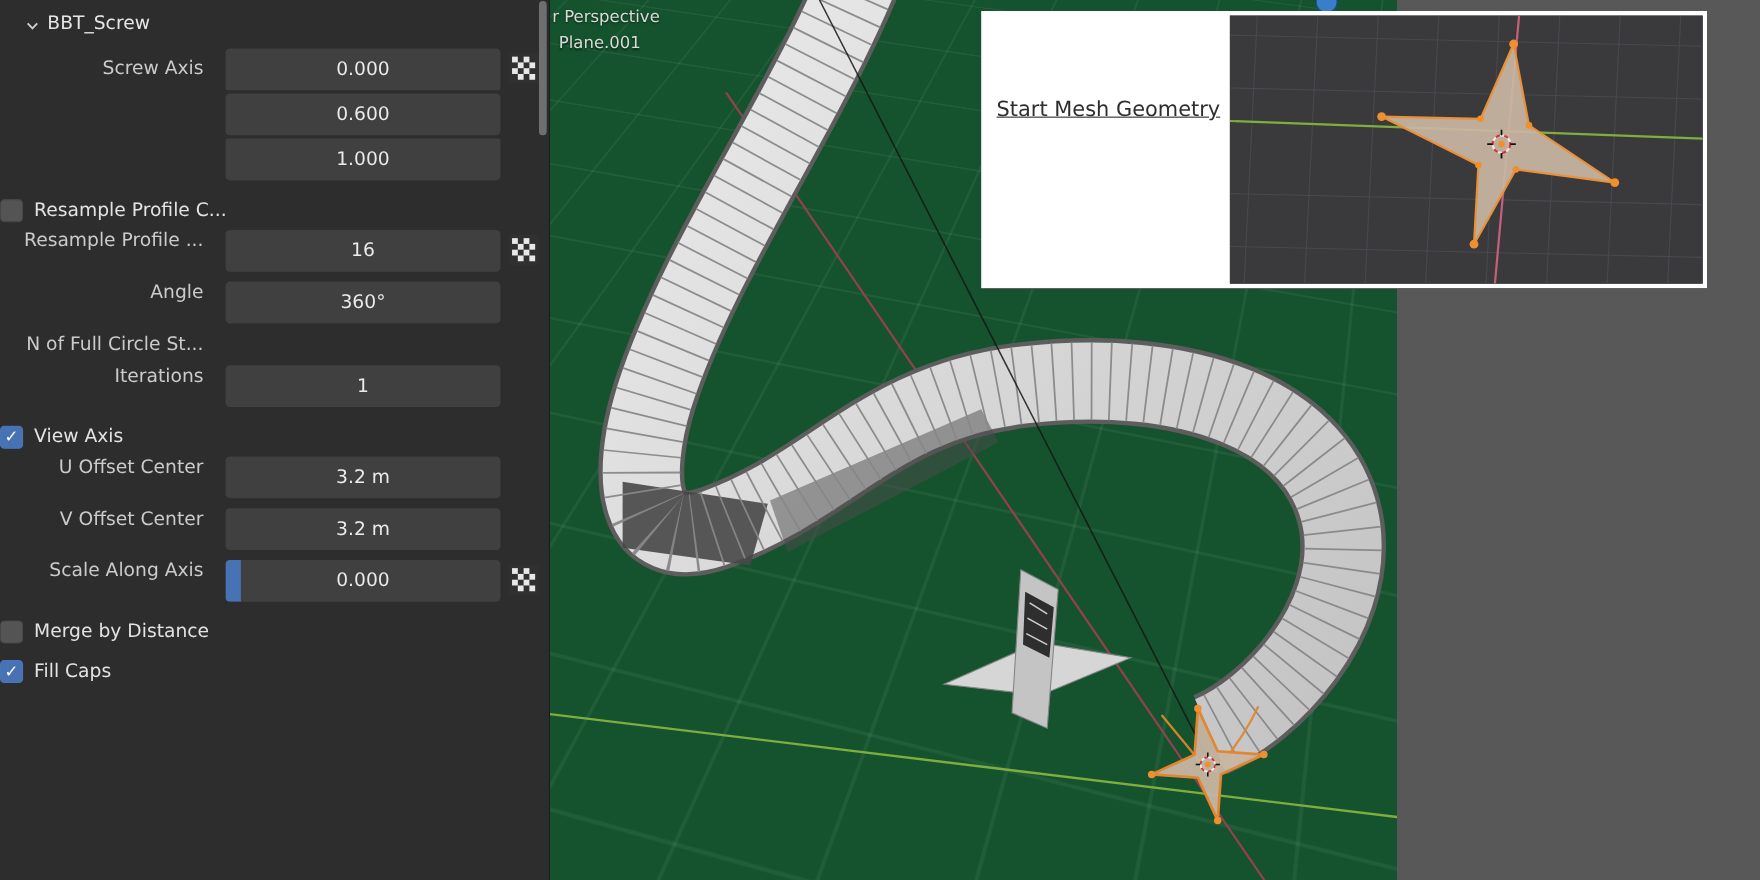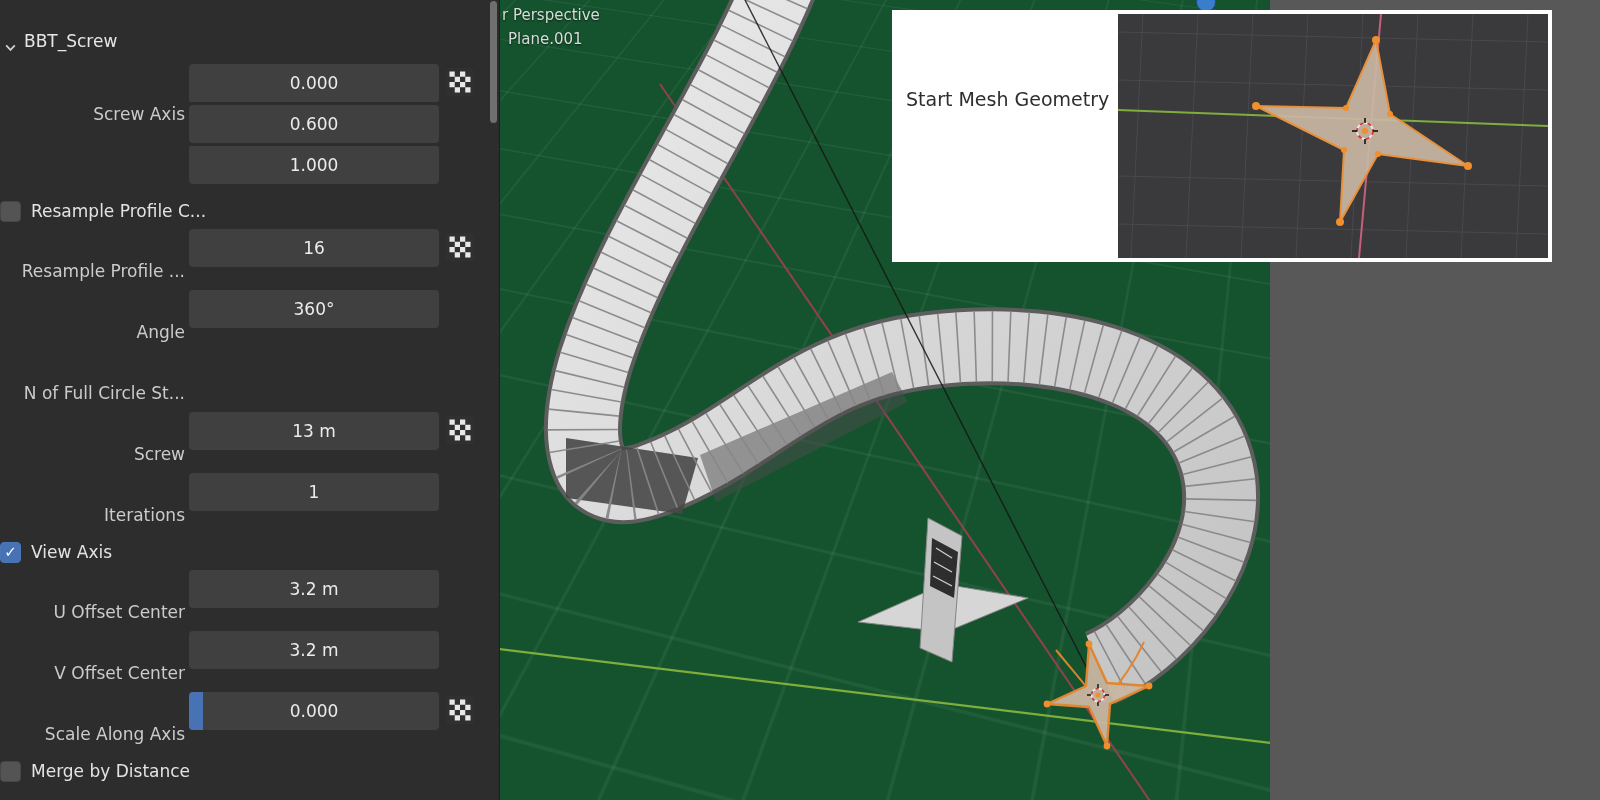--- a/index.html
+++ b/index.html
@@ -7,28 +7,28 @@
     width:1600px;height:800px;position:relative;overflow:hidden;
     background:#575757;font-family:"DejaVu Sans",sans-serif;
     -webkit-font-smoothing:antialiased;
   }
 
   
   .panel{
     position:absolute;left:0;top:0;width:500px;height:800px;
     background:#2d2d2d;border-right:1px solid #1d1d1d;z-index:10;box-sizing:border-box;
   }
-  .panel-header{display:flex;align-items:flex-end;gap:7px;padding:11px 0 9px 4px;color:#e6e6e6;font-size:17px;margin-top:20px;}
+  .panel-header{display:flex;align-items:center;gap:7px;padding:11px 0 9px 23px;color:#e6e6e6;font-size:17px;}
   .chev{width:13px;height:13px;display:inline-block;}
   .rows{padding-top:4px;}
   .row{display:flex;align-items:flex-start;margin:0 0 9px 0;}
   .row.vector{align-items:flex-start;}
   .row-label{
-    width:185px;flex:none;text-align:right;padding-right:4px;
-    color:#cbcbcb;font-size:17px;white-space:nowrap;margin-top:32px;
+    width:185px;flex:none;text-align:right;padding-right:20px;
+    color:#cbcbcb;font-size:17px;white-space:nowrap;
   }
   .row.vector .row-label{line-height:36px;}
   .field-area{width:250px;flex:none;}
   .field{
     height:38px;background:#404040;border-radius:4px;color:#ebebeb;font-size:17px;
     display:flex;align-items:center;justify-content:center;position:relative;overflow:hidden;
     cursor:pointer;
   }
   .vstack{display:flex;flex-direction:column;gap:3px;}
   .vstack .field:first-child{border-radius:4px 4px 2px 2px;}
@@ -77,21 +77,21 @@
   
   .right-strip{position:absolute;left:1270px;top:0;width:330px;height:800px;background:#585858;}
 
   .blue-dot{
     position:absolute;left:1196px;top:-8px;width:18px;height:18px;border-radius:50%;
     background:#3a7ecb;border:1px solid #1f4c86;z-index:5;
   }
 
   
   .inset{position:absolute;left:892px;top:10px;width:660px;height:252px;background:#ffffff;z-index:20;}
-  .inset-label{position:absolute;left:14px;top:78px;font-size:19px;color:#2e2e2e;}
+  .inset-label{position:absolute;left:14px;top:78px;font-size:19px;color:#2e2e2e;text-decoration:underline;}
   .inset-image{position:absolute;right:4px;top:4px;width:430px;height:244px;background:#3a3a3d;overflow:hidden;}
   .inset-image svg{display:block;width:430px;height:244px;}
 </style>
 </head>
 <body>
 
 <div class="panel">
   <div class="panel-header">
     <span class="chev">
       <svg viewBox="0 0 12 12">
@@ -170,106 +170,87 @@
           <div class="field">
             <span class="val">360°</span>
           </div>
         </div>
     </div>
 
     <div class="row">
       <div class="row-label">N of Full Circle St...</div>
     </div>
 
-    <div class="row">
-      <div class="row-label">Screw</div>
-      <div class="field-area">
-          <div class="field">
-            <span class="val">13 m</span>
-          </div>
-        </div>
+
+    <div class="row">
+      <div class="row-label">Iterations</div>
+      <div class="field-area">
+          <div class="field">
+            <span class="val">1</span>
+          </div>
+        </div>
+    </div>
+
+    <div class="check-row">
+      <div class="checkbox checked"></div>
+      <div class="check-label">View Axis</div>
+    </div>
+
+    <div class="row">
+      <div class="row-label">U Offset Center</div>
+      <div class="field-area">
+          <div class="field">
+            <span class="val">3.2 m</span>
+          </div>
+        </div>
+    </div>
+
+    <div class="row">
+      <div class="row-label">V Offset Center</div>
+      <div class="field-area">
+          <div class="field">
+            <span class="val">3.2 m</span>
+          </div>
+        </div>
+    </div>
+
+    <div class="row">
+      <div class="row-label">Scale Along Axis</div>
+      <div class="field-area">
+        <div class="field">
+          <span class="slider-fill"></span>
+          <span class="val">0.000</span>
+        </div>
+      </div>
       <div class="icon-btn">
         <svg viewBox="0 0 16 16">
             <rect width="16" height="16" rx="2" fill="#303030"></rect>
             <g fill="#e8e8e8">
               <rect x="2" y="2" width="3" height="3"></rect>
               <rect x="8" y="2" width="3" height="3"></rect>
               <rect x="5" y="5" width="3" height="3"></rect>
               <rect x="11" y="5" width="3" height="3"></rect>
               <rect x="2" y="8" width="3" height="3"></rect>
               <rect x="8" y="8" width="3" height="3"></rect>
               <rect x="5" y="11" width="3" height="3"></rect>
               <rect x="11" y="11" width="3" height="3"></rect>
             </g>
           </svg>
       </div>
     </div>
 
-    <div class="row">
-      <div class="row-label">Iterations</div>
-      <div class="field-area">
-          <div class="field">
-            <span class="val">1</span>
-          </div>
-        </div>
-    </div>
-
-    <div class="check-row">
-      <div class="checkbox checked"></div>
-      <div class="check-label">View Axis</div>
-    </div>
-
-    <div class="row">
-      <div class="row-label">U Offset Center</div>
-      <div class="field-area">
-          <div class="field">
-            <span class="val">3.2 m</span>
-          </div>
-        </div>
-    </div>
-
-    <div class="row">
-      <div class="row-label">V Offset Center</div>
-      <div class="field-area">
-          <div class="field">
-            <span class="val">3.2 m</span>
-          </div>
-        </div>
-    </div>
-
-    <div class="row">
-      <div class="row-label">Scale Along Axis</div>
-      <div class="field-area">
-        <div class="field">
-          <span class="slider-fill"></span>
-          <span class="val">0.000</span>
-        </div>
-      </div>
-      <div class="icon-btn">
-        <svg viewBox="0 0 16 16">
-            <rect width="16" height="16" rx="2" fill="#303030"></rect>
-            <g fill="#e8e8e8">
-              <rect x="2" y="2" width="3" height="3"></rect>
-              <rect x="8" y="2" width="3" height="3"></rect>
-              <rect x="5" y="5" width="3" height="3"></rect>
-              <rect x="11" y="5" width="3" height="3"></rect>
-              <rect x="2" y="8" width="3" height="3"></rect>
-              <rect x="8" y="8" width="3" height="3"></rect>
-              <rect x="5" y="11" width="3" height="3"></rect>
-              <rect x="11" y="11" width="3" height="3"></rect>
-            </g>
-          </svg>
-      </div>
-    </div>
-
     <div class="check-row">
       <div class="checkbox"></div>
       <div class="check-label">Merge by Distance</div>
     </div>
 
+    <div class="check-row">
+      <div class="checkbox checked"></div>
+      <div class="check-label">Fill Caps</div>
+    </div>
 
   </div>
 
   <div class="panel-scrollbar"></div>
 </div>
 
 <div class="vp">
   <div class="vp-grid"></div>
 
   <svg class="vp-art" viewBox="0 0 770 800">

